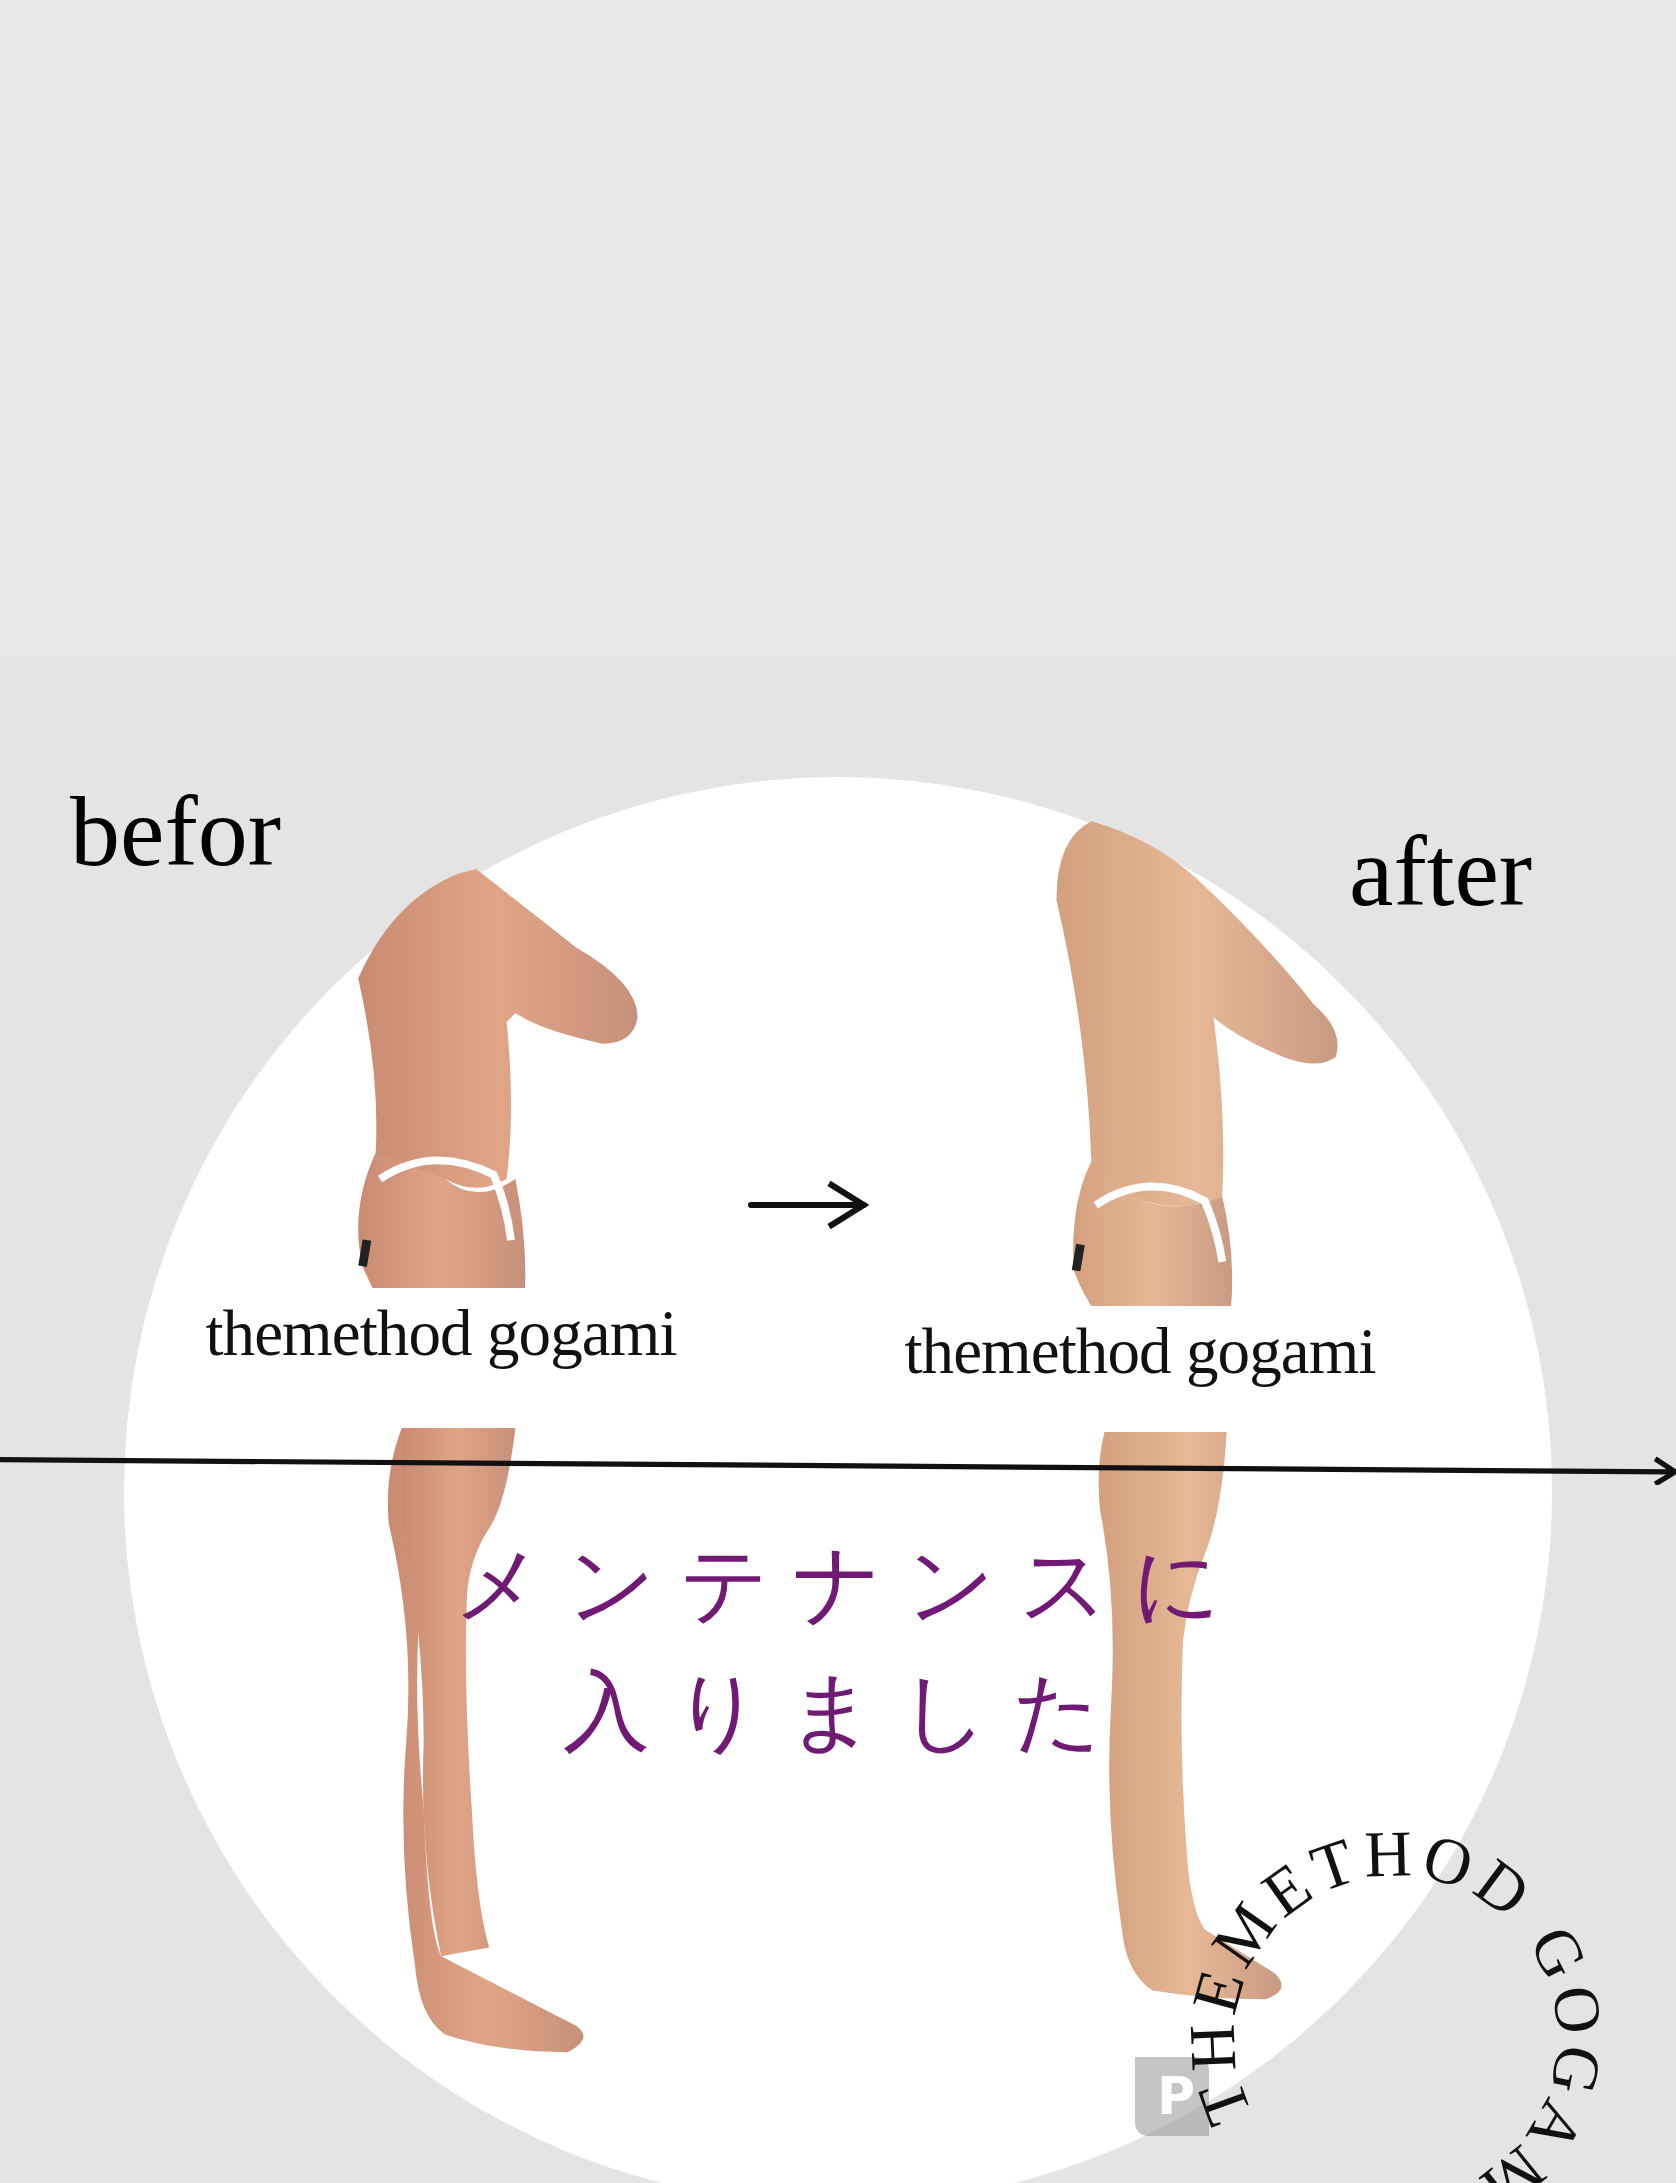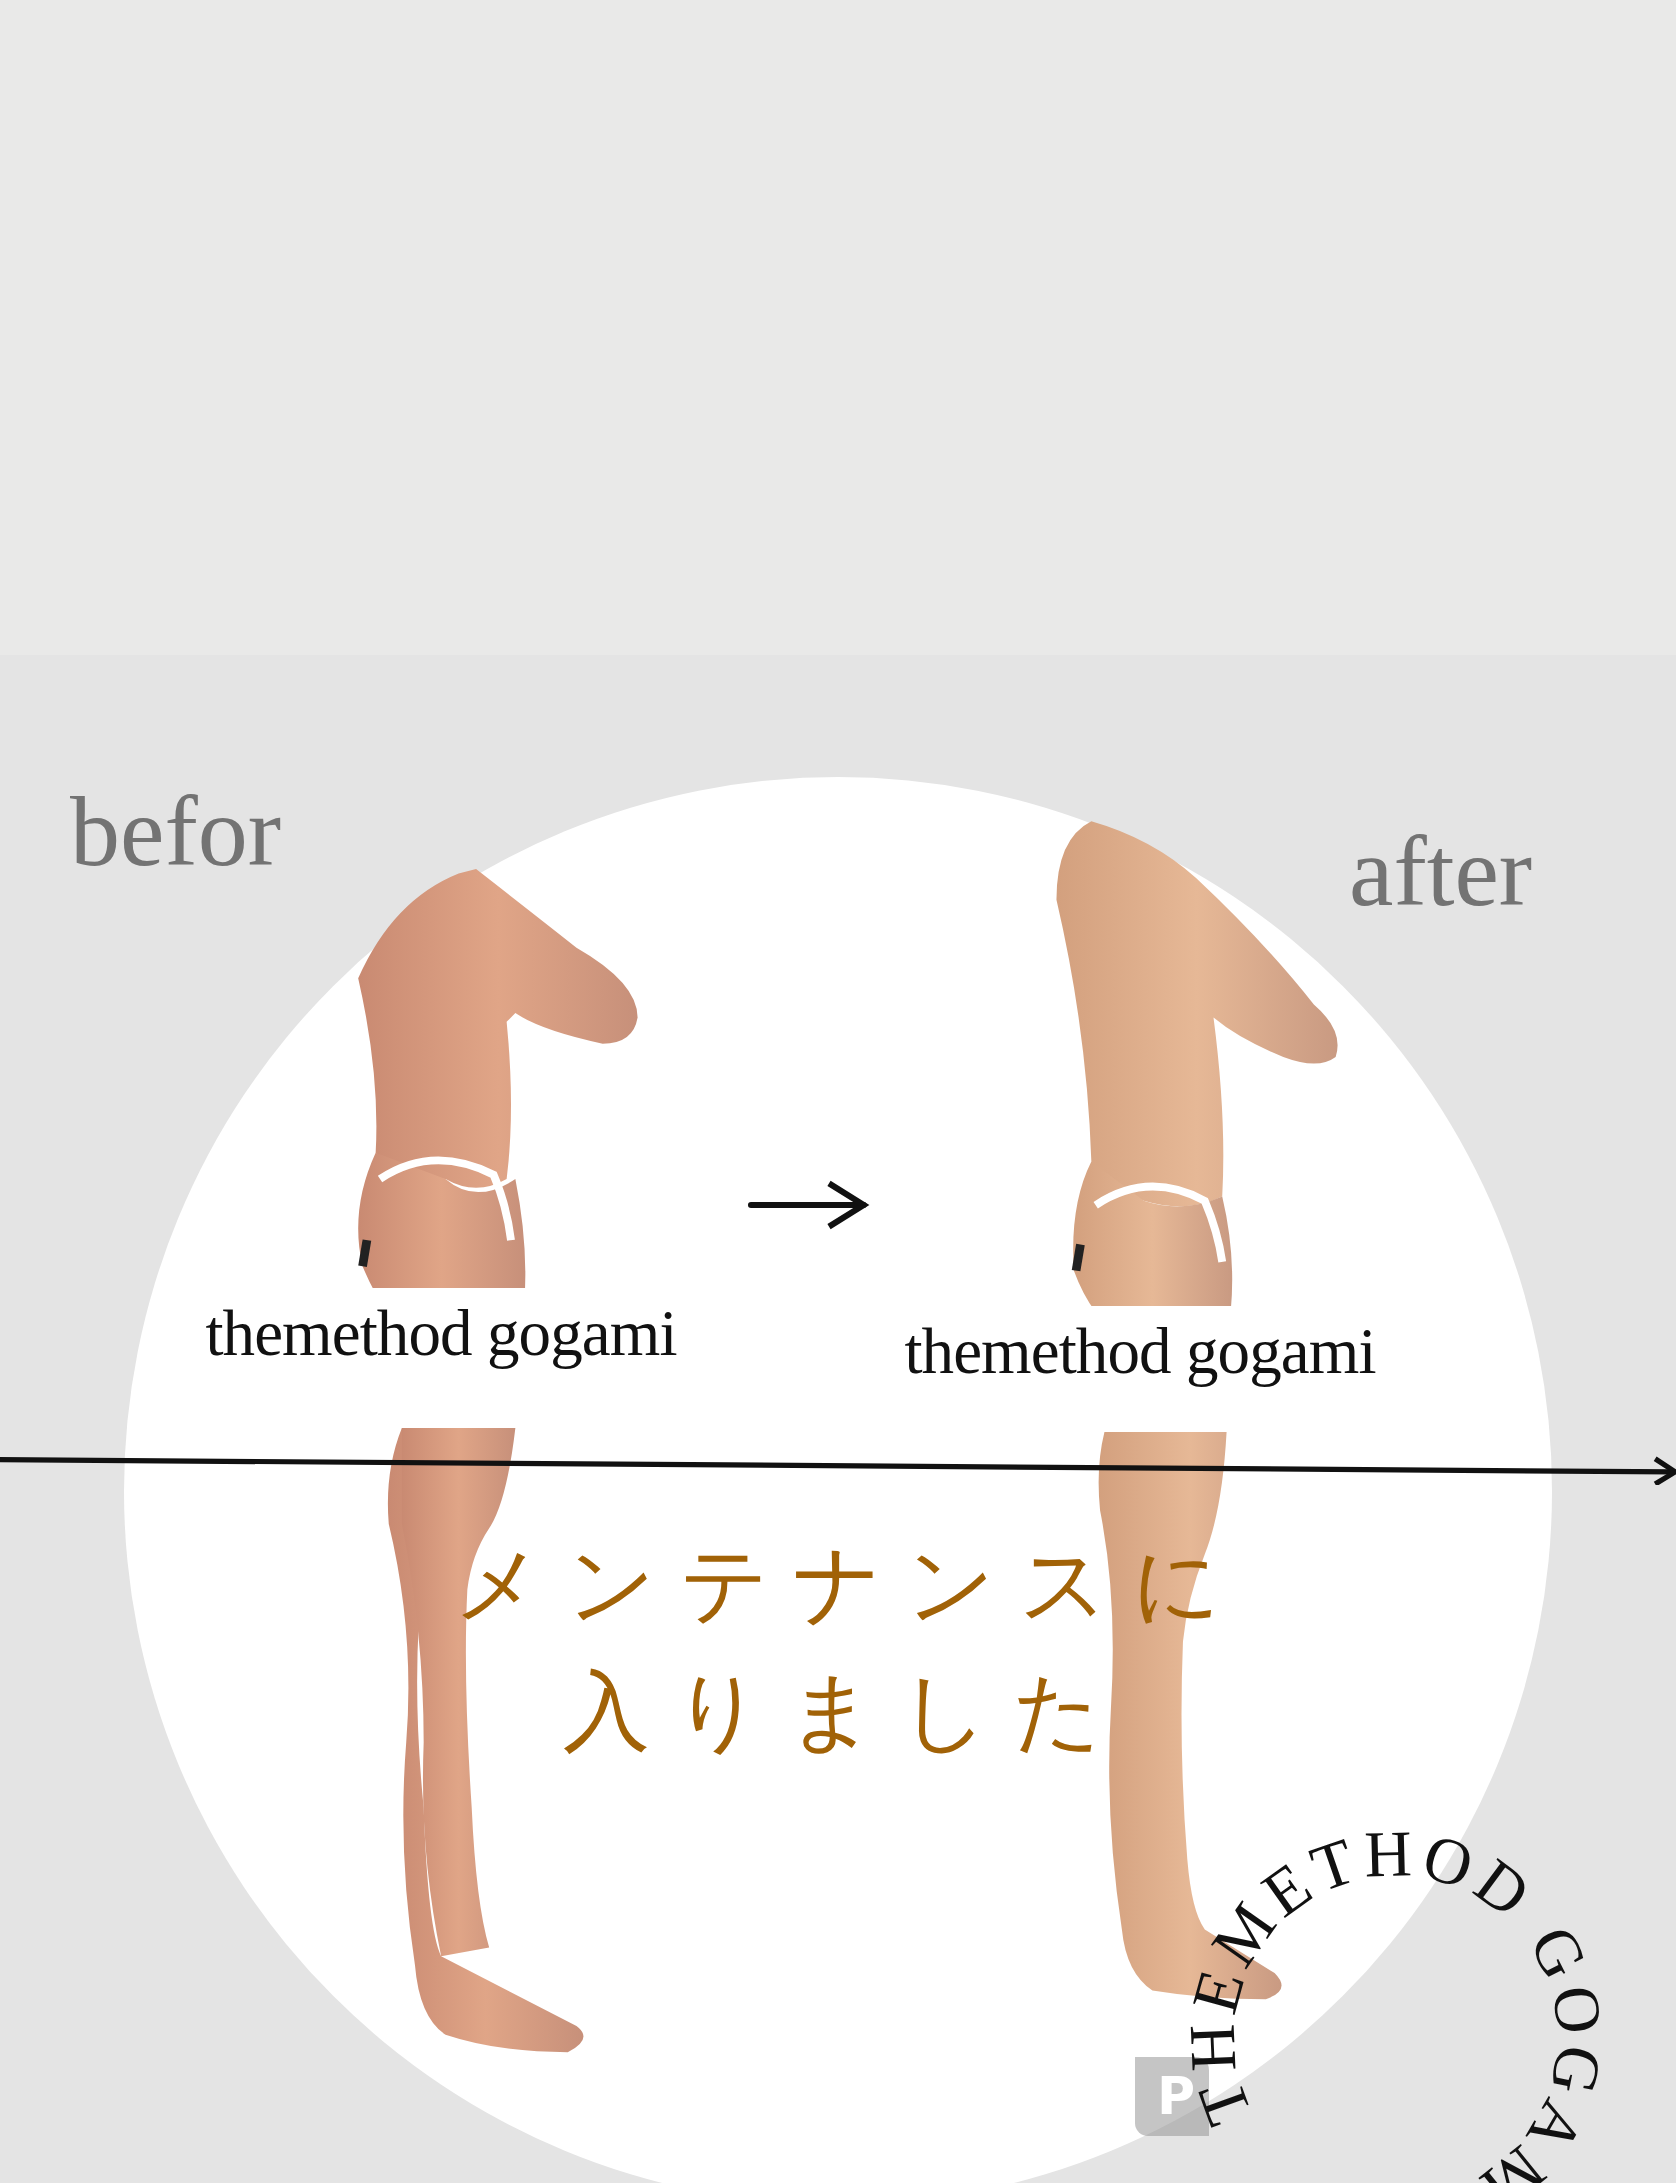--- a/index.html
+++ b/index.html
@@ -12,41 +12,41 @@
   .band-top { position: absolute; left: 0; top: 0; width: 1677px; height: 655px; background: #e9e9e8; }
   .panel {
     position: absolute; left: 0; top: 655px; width: 1677px; height: 1672px;
     background: #e4e4e4;
   }
   .circle {
     position: absolute; left: 124px; top: 777px; width: 1428px; height: 1428px;
     border-radius: 50%; background: #ffffff;
   }
   .label {
-    position: absolute; font-size: 100px; color: #737373; line-height: 1;
+    position: absolute; font-size: 100px; color: #000000; line-height: 1;
     font-family: "Liberation Serif", "DejaVu Serif", serif;
   }
   .label.before { left: 70px; top: 782px; }
   .label.after  { left: 1349px; top: 782px; margin-top: 40px; }
 
   .body-svg { position: absolute; }
   .caption {
     position: absolute; background: #ffffff; color: #111;
     font-size: 65px; line-height: 1; padding: 13px 4.4px 26px 4.4px;
     font-family: "Liberation Serif", "DejaVu Serif", serif;
     letter-spacing: -0.9px; white-space: nowrap;
   }
   .caption.left  { left: 201px;  top: 1288px; }
   .caption.right { left: 900px; top: 1306px; }
 
   .small-arrow { position: absolute; left: 742px; top: 1179px; width: 135px; height: 52px; }
   .long-arrow  { position: absolute; left: 0; top: 1450px; width: 1677px; height: 35px; }
 
   .jp {
-    position: absolute; color: #a16207; font-size: 87px; line-height: 1;
+    position: absolute; color: #701a75; font-size: 87px; line-height: 1;
     font-family: "DejaVu Sans", sans-serif; letter-spacing: 24px; white-space: nowrap;
     font-weight: 300;
   }
   .jp.line1 { left: 454px; top: 1541px; }
   .jp.line2 { left: 563px; top: 1668px; }
 
   .badge { position: absolute; left: 1153px; top: 1738px; width: 524px; height: 489px; }
   .watermark {
     position: absolute; left: 1135px; top: 2057px; width: 74px; height: 79px;
     background: rgba(150,150,150,0.55); border-radius: 0 13px 0 13px;

